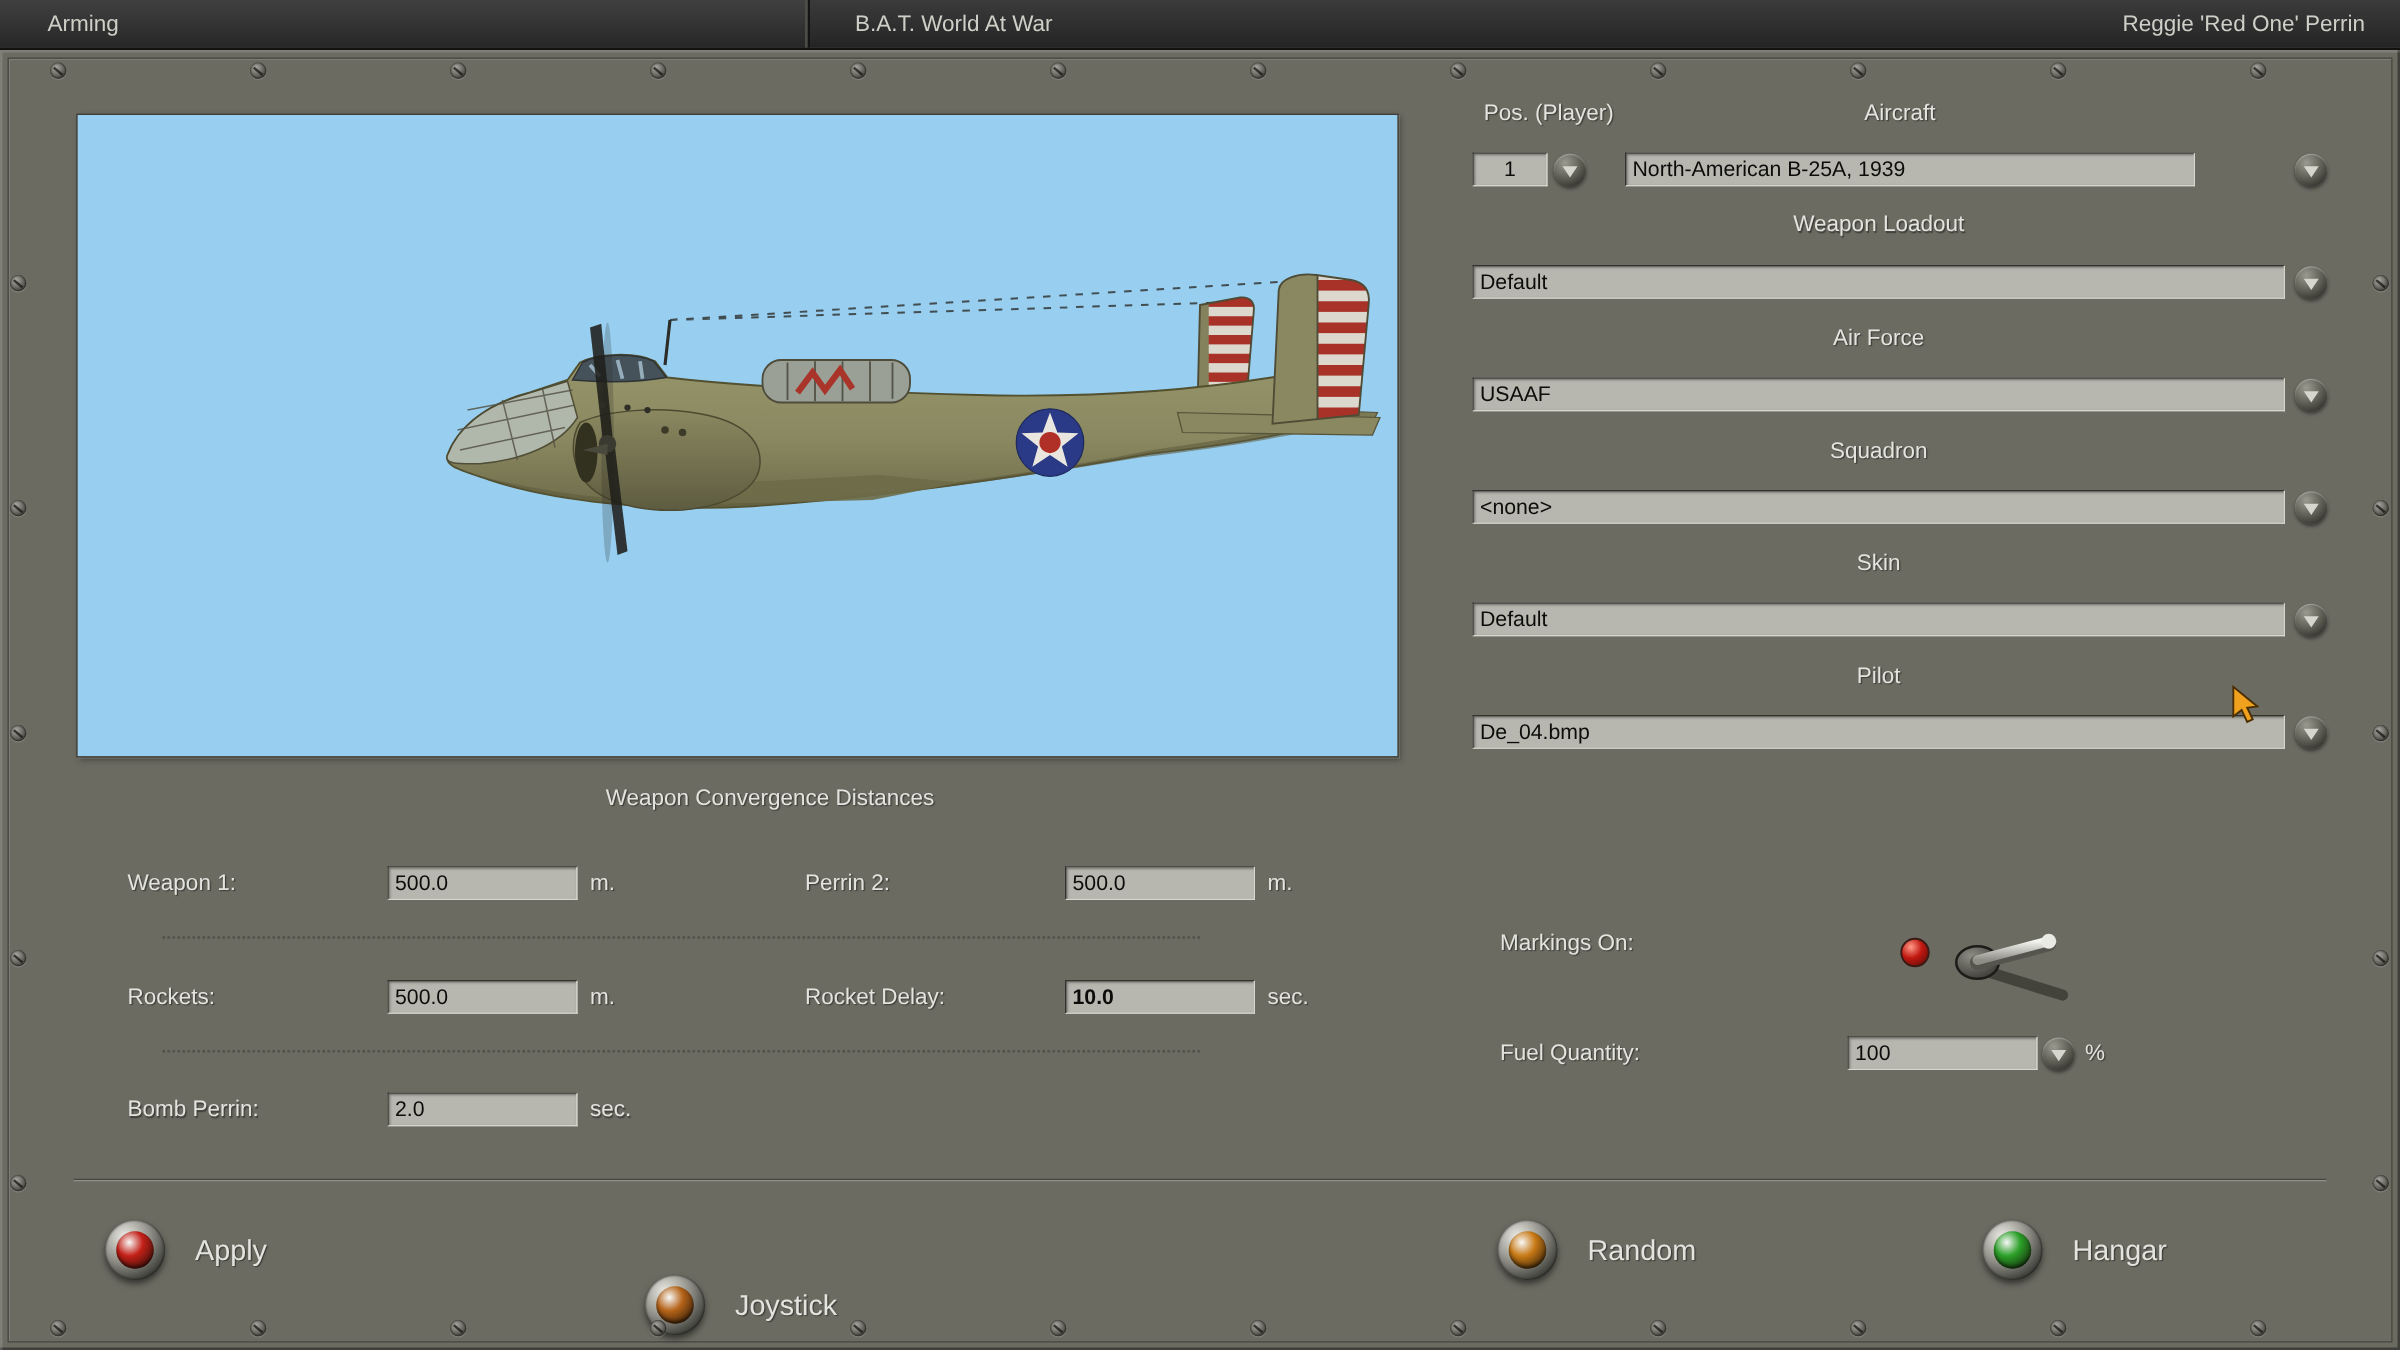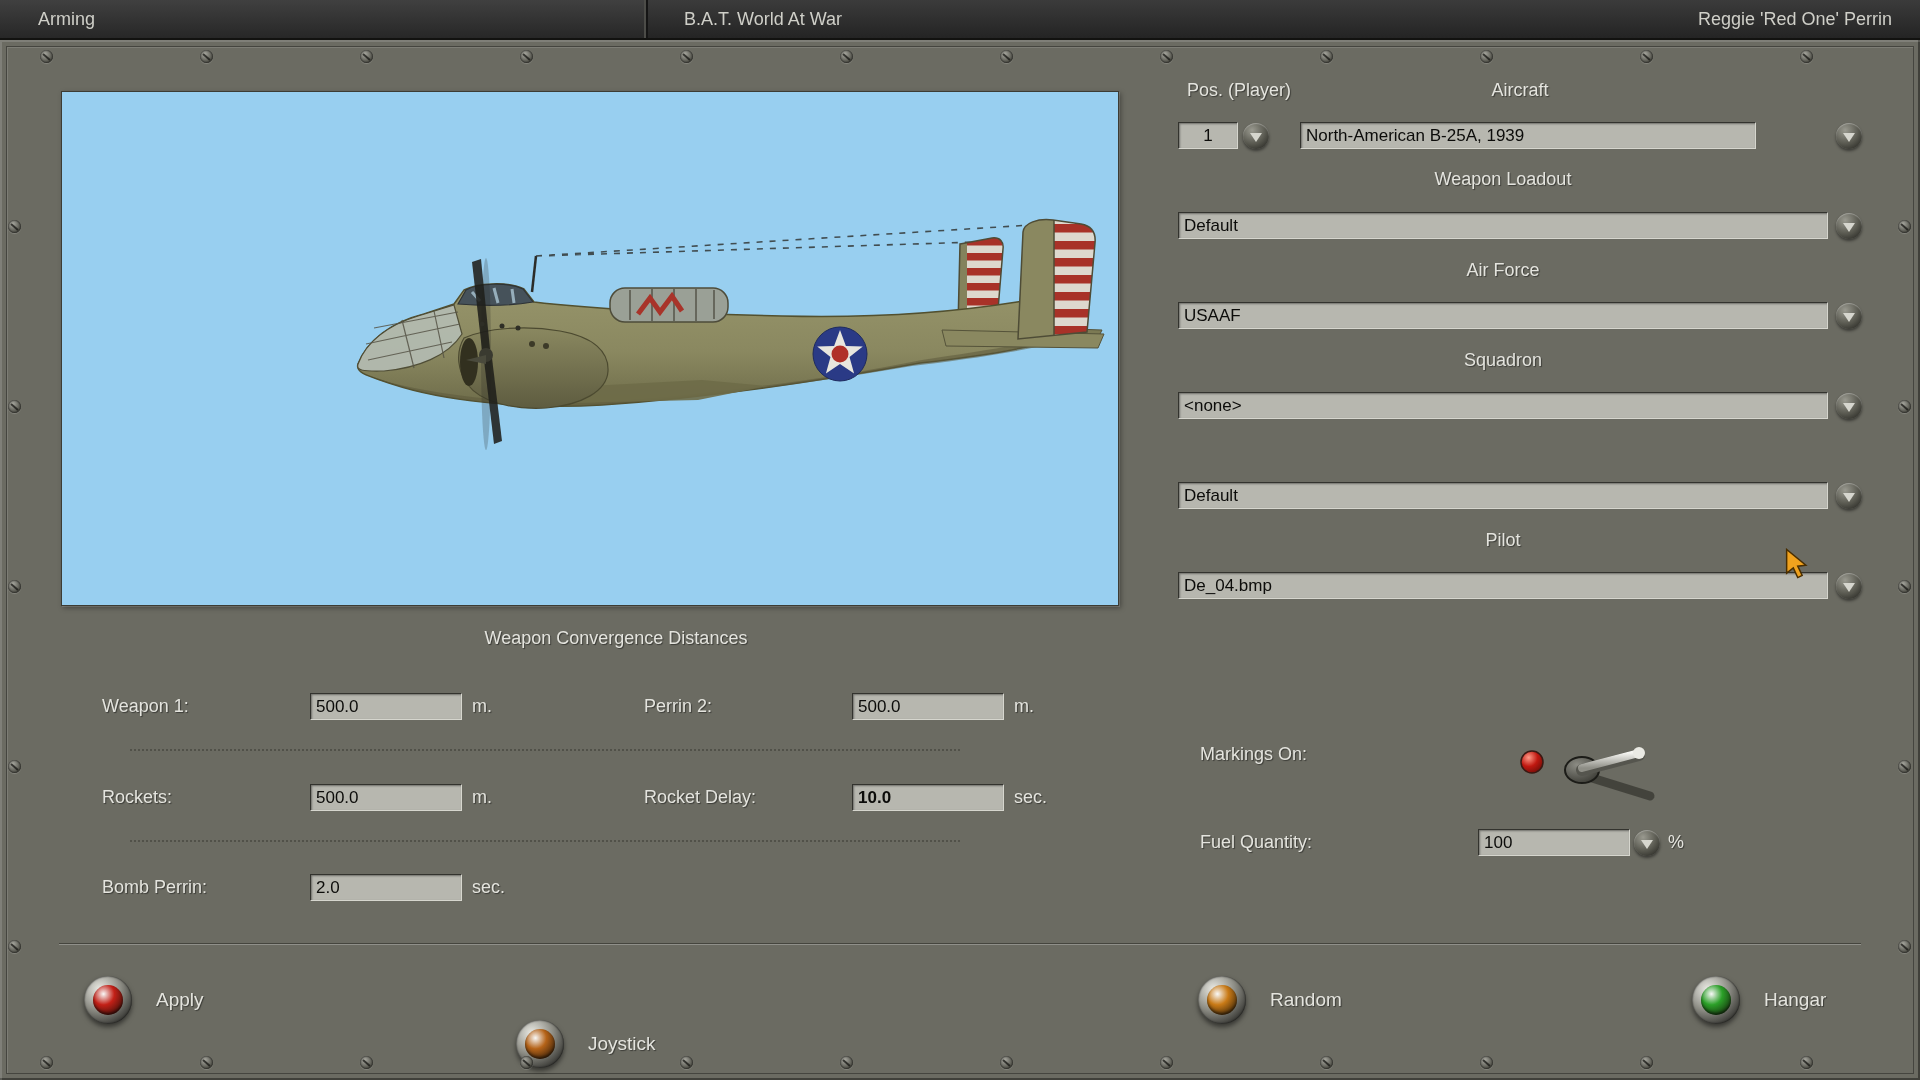--- a/index.html
+++ b/index.html
@@ -54,21 +54,21 @@
   .divider { position:absolute; left:59px; top:903px; width:1802px; height:2px;
     border-top:1px solid #45453e; border-bottom:1px solid #90908a; }
 
   .action { position:absolute; display:flex; align-items:center; gap:24px; cursor:pointer; }
   .led-button { position:relative; width:48px; height:48px; border-radius:50%;
     background:radial-gradient(circle at 33% 28%, #ecece6, #8c8c84 45%, #3b3b37 78%, #191917 100%);
     box-shadow:0 3px 5px rgba(0,0,0,.5), inset 0 0 2px #000; }
   .led-button::after { content:""; position:absolute; inset:9px; border-radius:50%;
     background:radial-gradient(circle at 35% 30%, rgba(255,255,255,.85) 0%, var(--led,#c00) 38%, rgba(10,5,0,.95) 100%);
     box-shadow:inset 0 -2px 3px rgba(0,0,0,.55); }
-  .action-label { color:#e4e4de; font-size:19px; text-shadow:1px 1px 1px rgba(0,0,0,.45); }
+  .action-label { color:#e4e4de; font-size:23px; text-shadow:1px 1px 1px rgba(0,0,0,.45); }
 
   .toggle { position:absolute; left:1512px; top:694px; cursor:pointer; }
   .cursor { position:absolute; left:1782px; top:508px; z-index:60; pointer-events:none; }
 </style>
 </head>
 <body>
 
 <div class="screen">
 
   <div class="topbar">
@@ -180,20 +180,21 @@
     <div class="drop" style="left:1836px; top:263px;">
         <span class="tri"></span>
       </div>
 
     <div class="label center" style="left:1178px; top:310px; width:650px;">Squadron</div>
     <input class="tinput" style="left: 1178px; top: 352px; width: 650px;" value="&lt;none&gt;">
     <div class="drop" style="left:1836px; top:353px;">
         <span class="tri"></span>
       </div>
 
+    <div class="label center" style="left:1178px; top:400px; width:650px;">Skin</div>
     <input class="tinput" style="left: 1178px; top: 442px; width: 650px;" value="Default">
     <div class="drop" style="left:1836px; top:443px;">
         <span class="tri"></span>
       </div>
 
     <div class="label center" style="left:1178px; top:490px; width:650px;">Pilot</div>
     <input class="tinput" style="left: 1178px; top: 532px; width: 650px;" value="De_04.bmp">
     <div class="drop" style="left:1836px; top:533px;">
         <span class="tri"></span>
       </div>
@@ -265,21 +266,21 @@
       <div class="action-label">Apply</div>
     </div>
     <div class="action" style="left:516px; top:980px;text-align:right;">
       <div class="led-button" style="--led: #b56318;"></div>
       <div class="action-label">Joystick</div>
     </div>
     <div class="action" style="left:1198px; top:936px;">
       <div class="led-button" style="--led: #c97a16;"></div>
       <div class="action-label">Random</div>
     </div>
-    <div class="action" style="left:1692px; top:936px;">
+    <div class="action" style="left:1586px; top:936px;">
       <div class="led-button" style="--led: #2ba028;"></div>
       <div class="action-label">Hangar</div>
     </div>
 
     <div class="cursor">
       <svg width="30" height="34" viewBox="0 0 20 23">
         <path d="M3 1 L3 17 L7.5 13.5 L10.5 20 L13.5 18.6 L10.5 12.3 L16 11.6 Z" fill="#f0a21e" stroke="#4a2e00" stroke-width="1"></path>
       </svg>
     </div>
 

